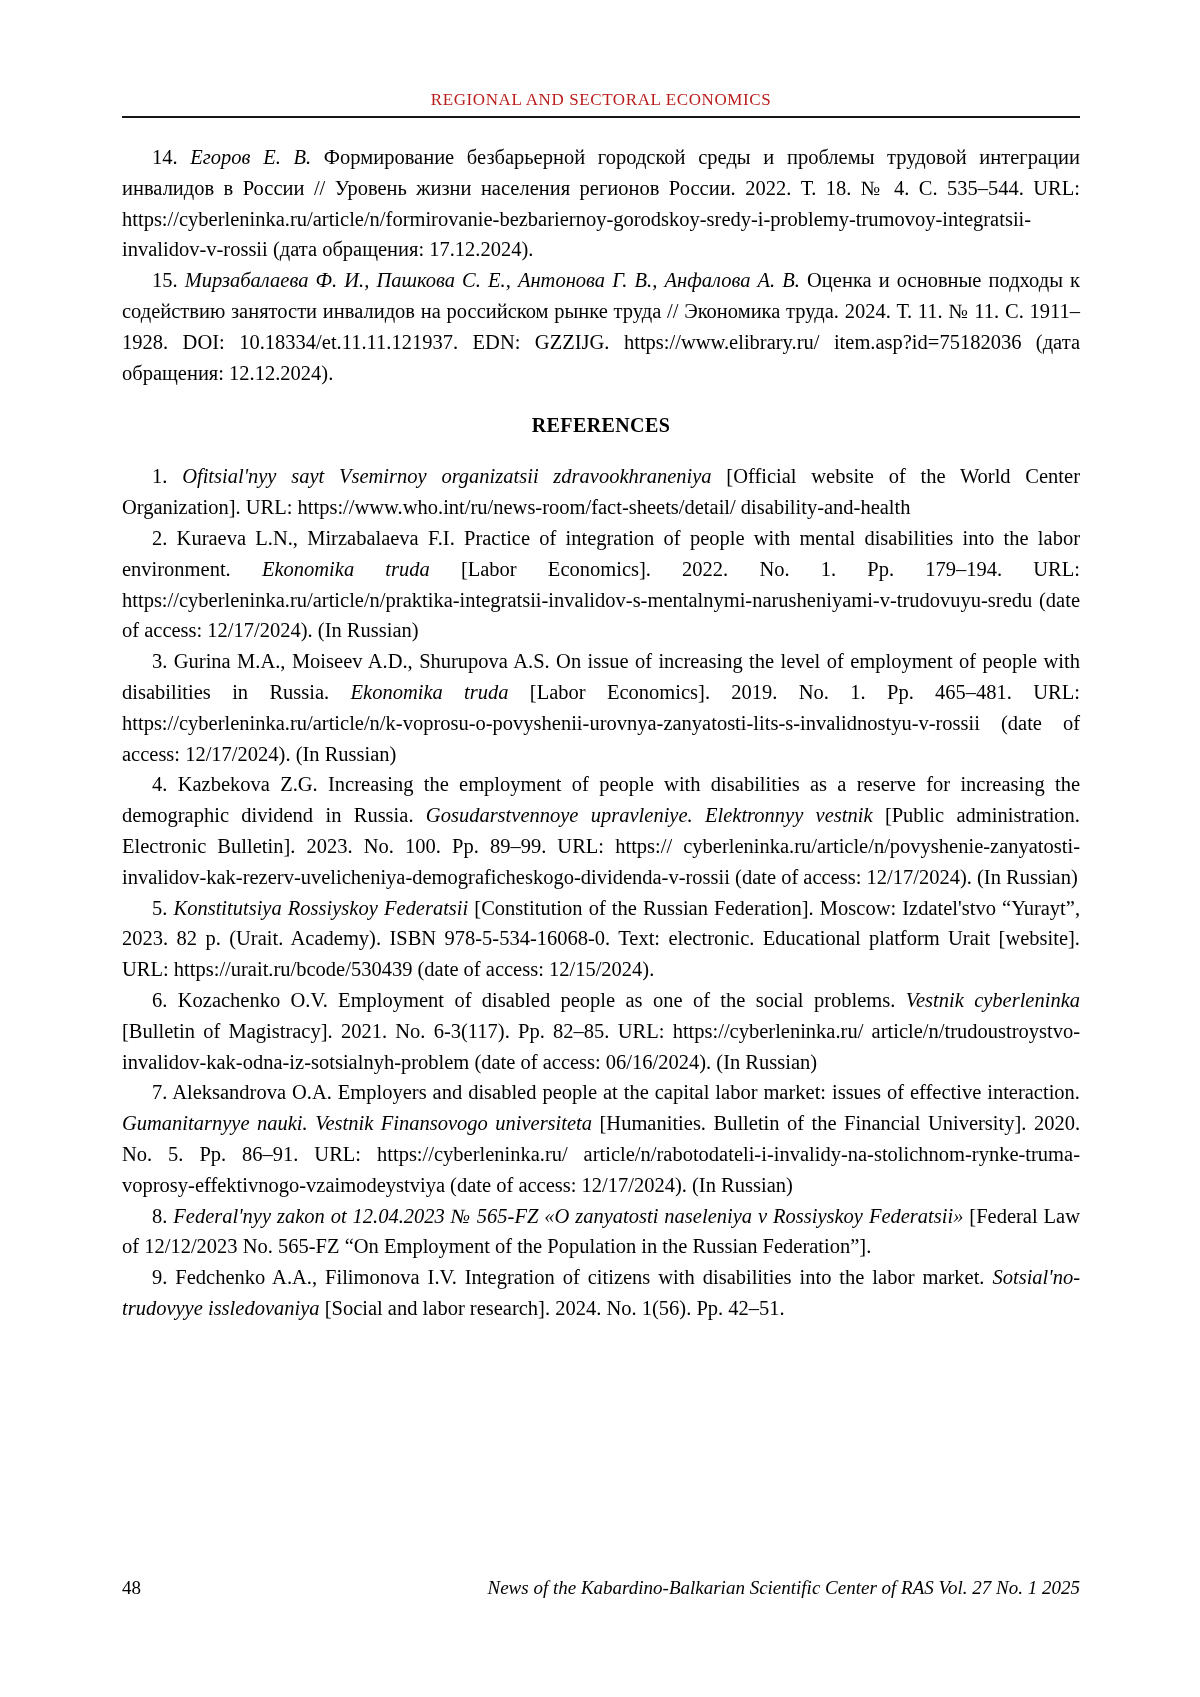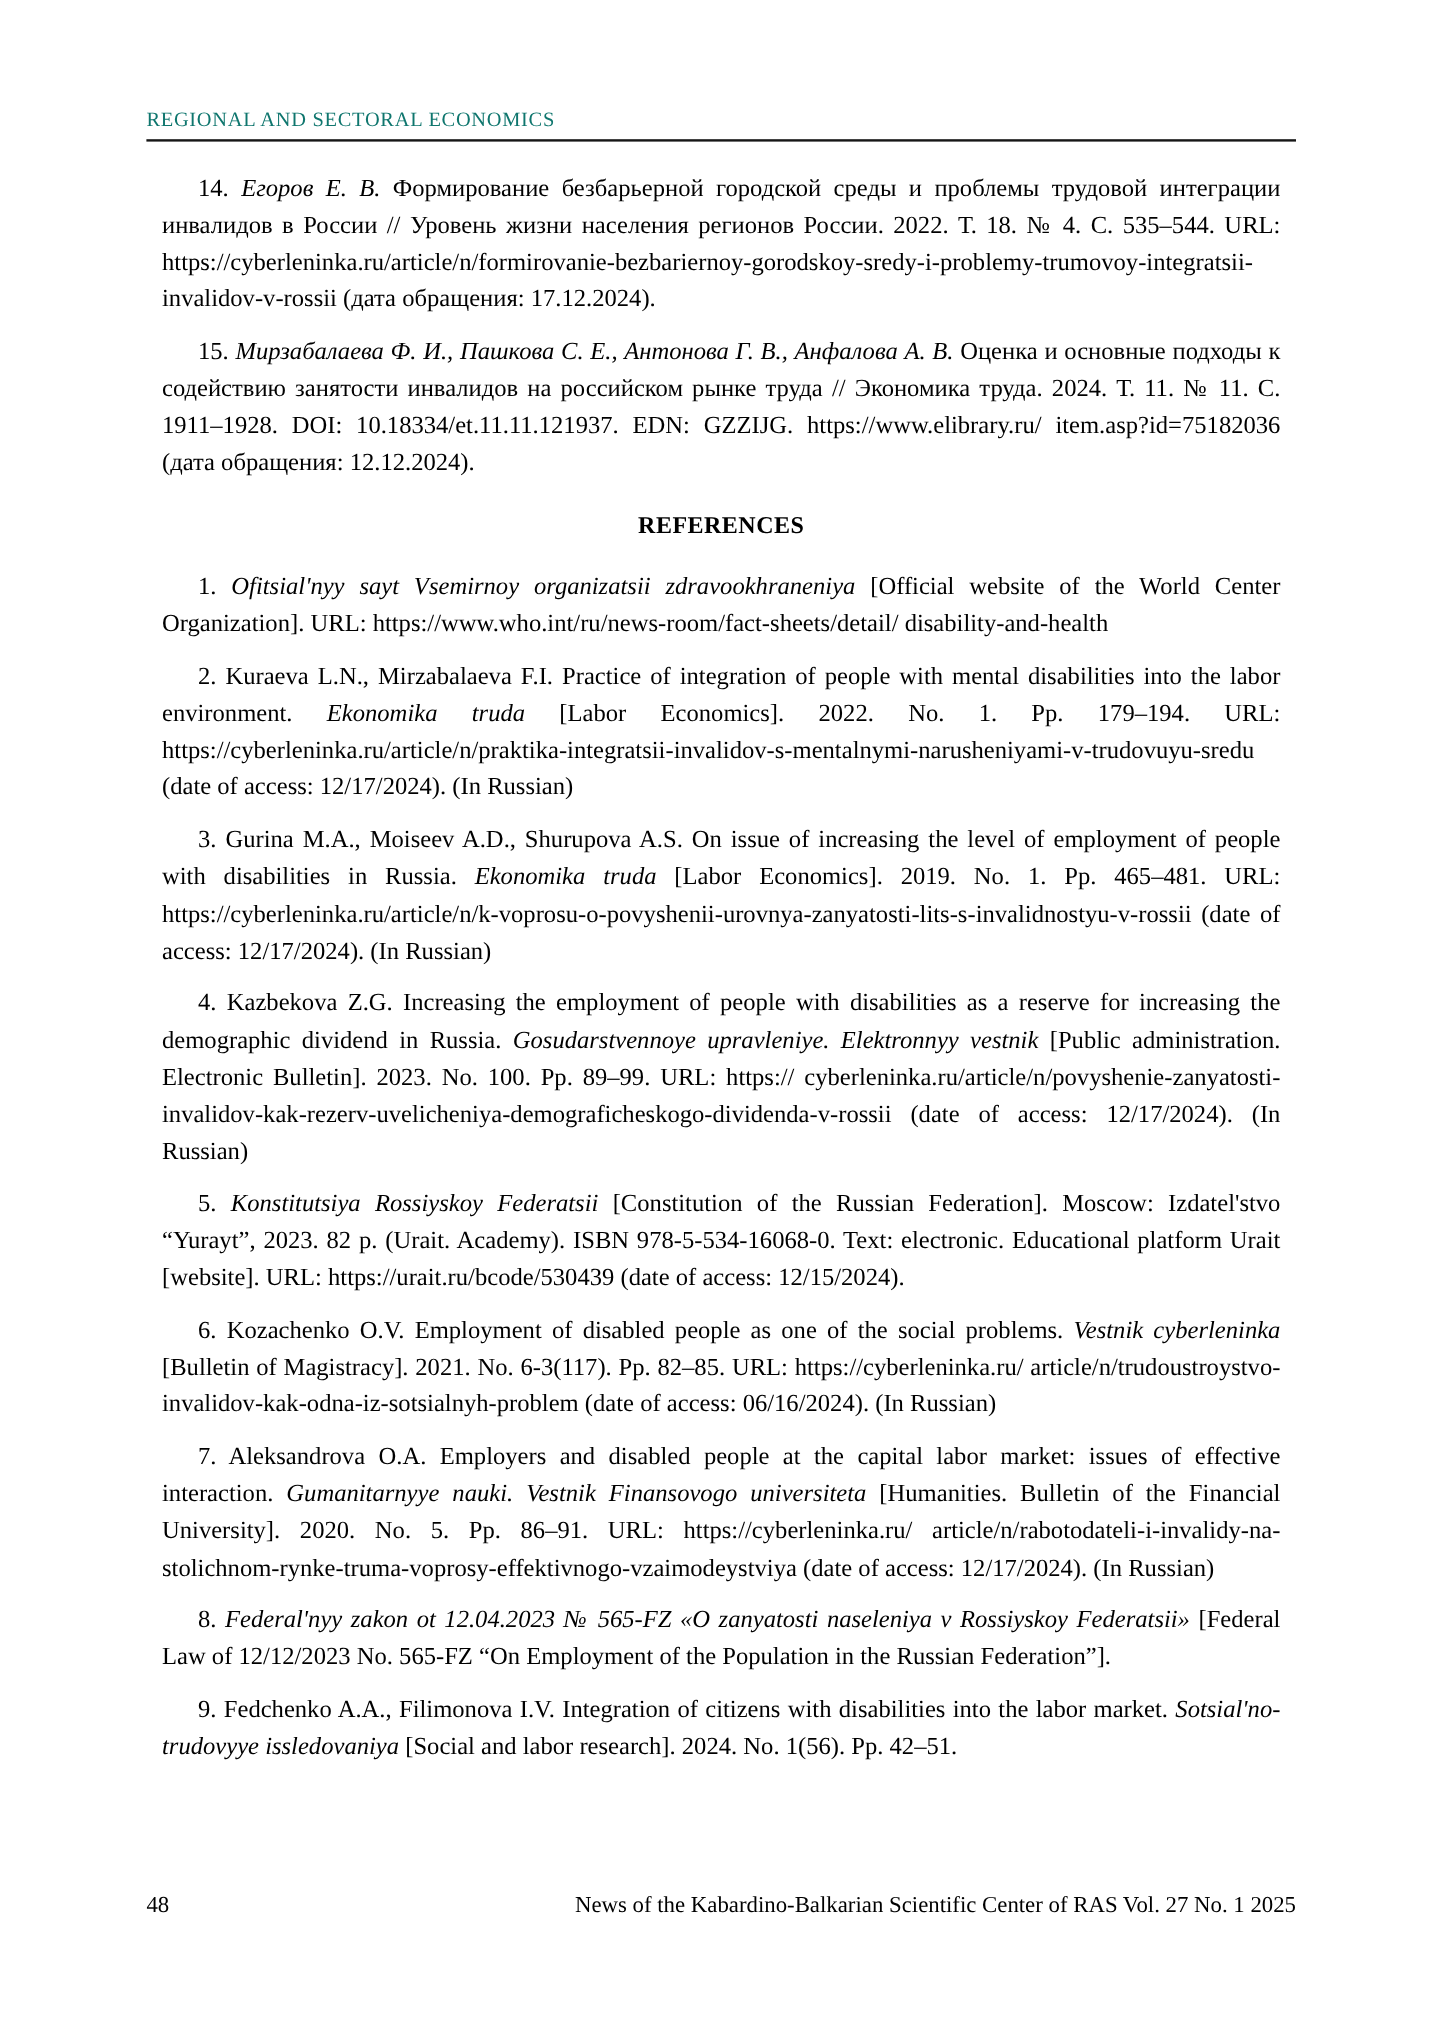--- a/index.html
+++ b/index.html
@@ -18,36 +18,36 @@
     overflow: hidden;
   }
   .content {
     position: absolute;
     left: 122px;
     width: 958px;
     top: 0;
   }
   .running-title {
     margin-top: 90px;
-    text-align: left;
+    text-align: center;
     font-size: 17px;
     letter-spacing: 0.6px;
-    color: #0f766e;
+    color: #b91c1c;
     white-space: nowrap;
   }
   .header-rule {
     margin-top: 6px;
     height: 0;
     border-bottom: 2.6px solid #161616;
   }
   .body-text {
     margin-top: 24px;
   }
   .ref-para {
-    margin: 13px;
+    margin: 0;
     font-size: 20.5px;
     line-height: 30.8px;
     text-align: justify;
     text-indent: 30px;
     overflow-wrap: break-word;
   }
   .it {
     font-style: italic;
   }
   .references-heading {
@@ -61,20 +61,21 @@
     position: absolute;
     left: 122px;
     width: 958px;
     bottom: 98px;
     display: flex;
     justify-content: space-between;
     align-items: center;
     font-size: 19px;
   }
   .journal-line {
+    font-style: italic;
     white-space: nowrap;
   }
 </style>
 </head>
 <body>
 
 <div class="page">
   <div class="content">
 
     <div class="running-title">REGIONAL AND SECTORAL ECONOMICS</div>

